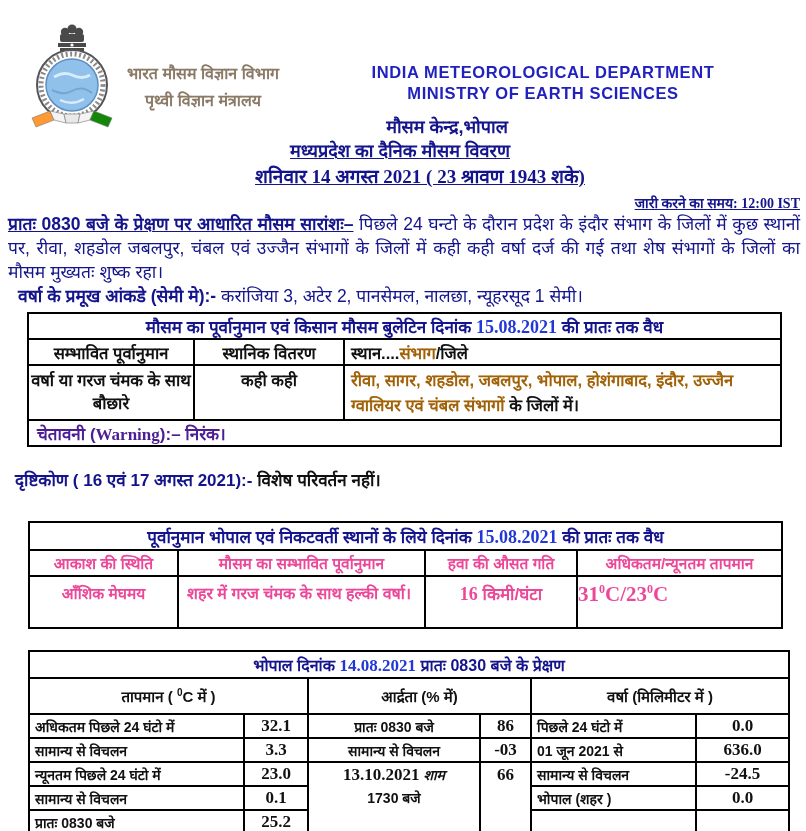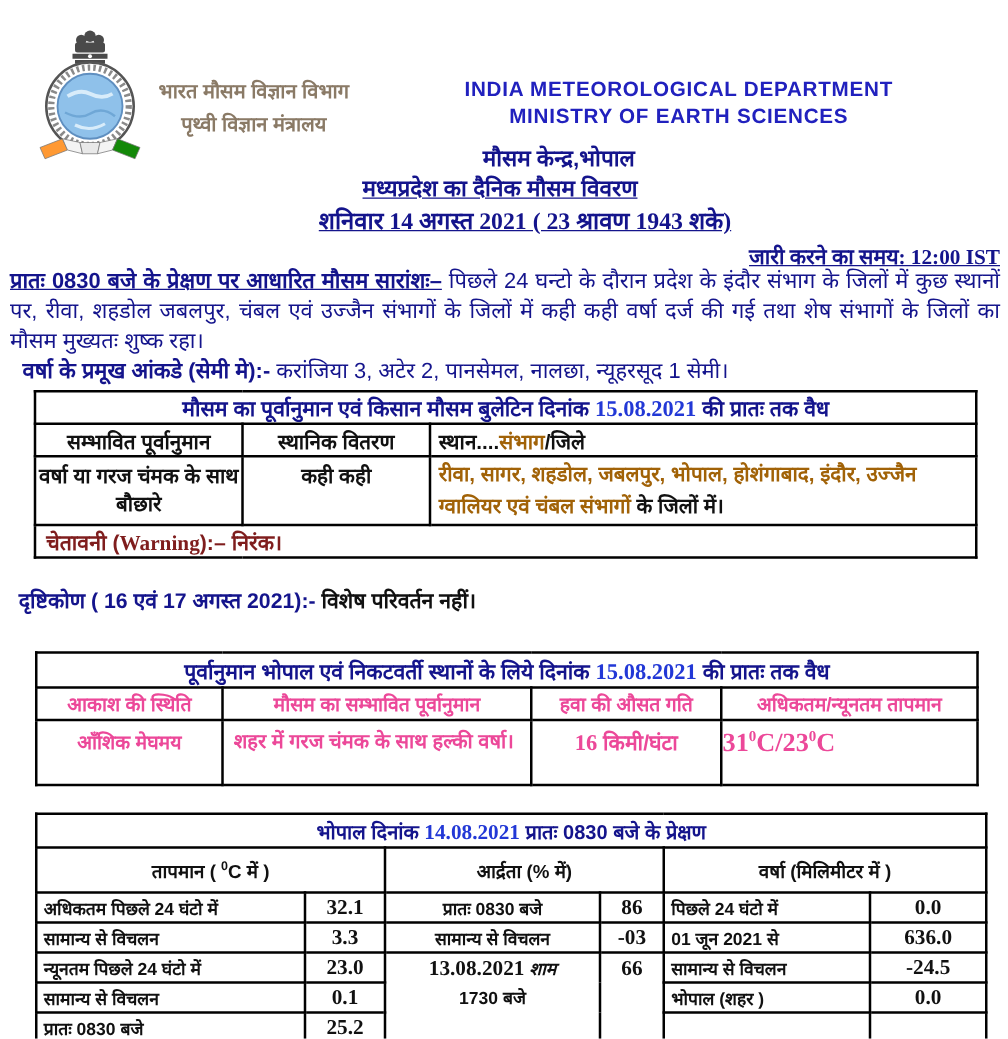--- a/index.html
+++ b/index.html
@@ -21,42 +21,42 @@
   .title-en { left:288px; top:62px; width:510px; text-align:center;
     color:#2121BE; font-weight:bold; font-size:16.5px; line-height:21px; letter-spacing:.6px; }
   .centre-line { left:88px; top:114px; width:718px; text-align:center;
     font-size:18px; font-weight:bold; }
   .bulletin-title { left:0; top:138px; width:800px; text-align:center;
     font-size:18px; font-weight:bold; text-decoration:underline; }
   .date-line { left:20px; top:163px; width:800px; text-align:center;
     font-size:19px; font-weight:bold; text-decoration:underline;
     font-family:"Liberation Serif", serif; }
   .issue-time { left:500px; top:193px; width:300px; text-align:right;
-    font-size:17px; font-weight:bold; text-decoration:underline;
+    font-size:14px; font-weight:bold; text-decoration:underline;
     font-family:"Liberation Serif", serif; }
 
   .summary { left:8px; top:212px; width:792px; font-size:17.5px; line-height:24px; text-align:justify; }
   .summary .lead { font-weight:bold; text-decoration:underline; }
   .rain-line { left:18px; top:283px; width:786px; font-size:17.5px; }
   .rain-line .lead { font-weight:bold; }
 
   table { border-collapse:collapse; table-layout:fixed; }
   td { border:2px solid #000; overflow:hidden; }
 
   
   .t1 { left:27px; top:312px; width:753px; }
   .t1 td { font-size:16.5px; font-weight:bold; color:#111; }
   .t1 .title-row td { height:26px; text-align:center; color:#14148C; font-size:17px; }
   .t1 .head-row td { height:26px; }
   .t1 .head-c { text-align:center; }
   .t1 .head-l { text-align:left; padding-left:6px; }
   .t1 .data-row td { height:55px; vertical-align:top; padding-top:2px; }
   .t1 .data-c { text-align:center; }
   .t1 .places { text-align:left; padding:2px 4px 0 6px; line-height:25px; }
-  .t1 .warn-row td { height:26px; padding-left:8px; color:#7f1d1d; font-size:17px;border-radius:10px; }
+  .t1 .warn-row td { height:26px; padding-left:8px; color:#4c1d95; font-size:17px;border-radius:10px; }
 
   
   .outlook { left:15px; top:468px; font-size:17px; font-weight:bold; }
 
   
   .t2 { left:28px; top:521px; width:753px; }
   .t2 td { font-size:15.5px; font-weight:bold; color:#ec4899; }
   .t2 .title-row td { height:28px; text-align:center; color:#14148C; font-size:17px; }
   .t2 .head-row td { height:26px; text-align:center; }
   .t2 .data-row td { height:52px; vertical-align:top; padding-top:5px; }
@@ -234,21 +234,21 @@
       <td class="val">3.3</td>
       <td class="lbl-c">सामान्य से विचलन</td>
       <td class="val">-03</td>
       <td class="lbl">01 जून 2021 से</td>
       <td class="val">636.0</td>
     </tr>
     <tr class="data-row">
       <td class="lbl">न्यूनतम पिछले 24 घंटो में</td>
       <td class="val">23.0</td>
       <td class="merged" rowspan="3">
-        <div><span class="mdate">13.08.2021</span><span class="mrest"> शाम</span></div>
+        <div><span class="mdate">13.10.2021</span><span class="mrest"> शाम</span></div>
         <div class="mline2">1730 बजे</div>
       </td>
       <td class="val val-merged" rowspan="3">66</td>
       <td class="lbl">सामान्य से विचलन</td>
       <td class="val">-24.5</td>
     </tr>
     <tr class="data-row">
       <td class="lbl">सामान्य से विचलन</td>
       <td class="val">0.1</td>
       <td class="lbl">भोपाल (शहर )</td>

